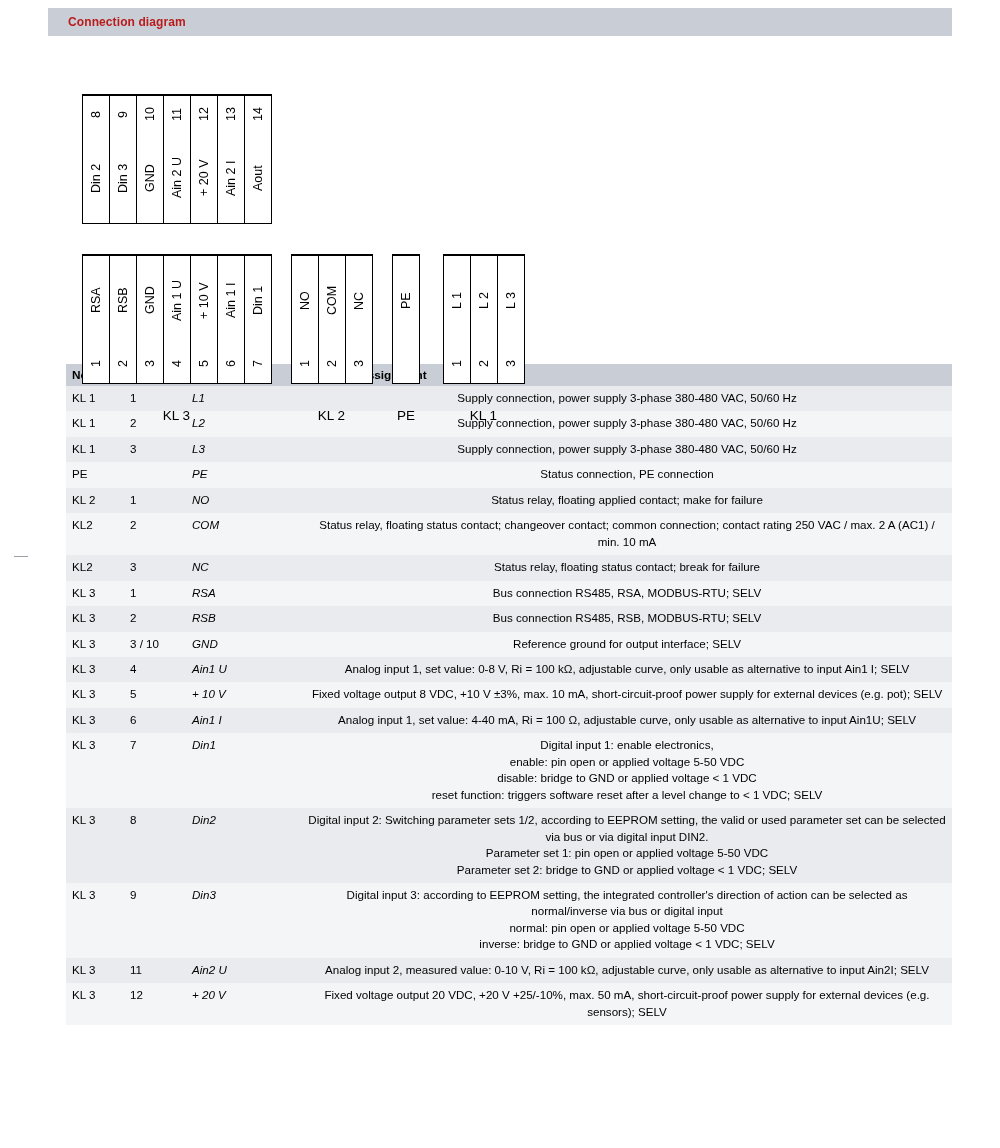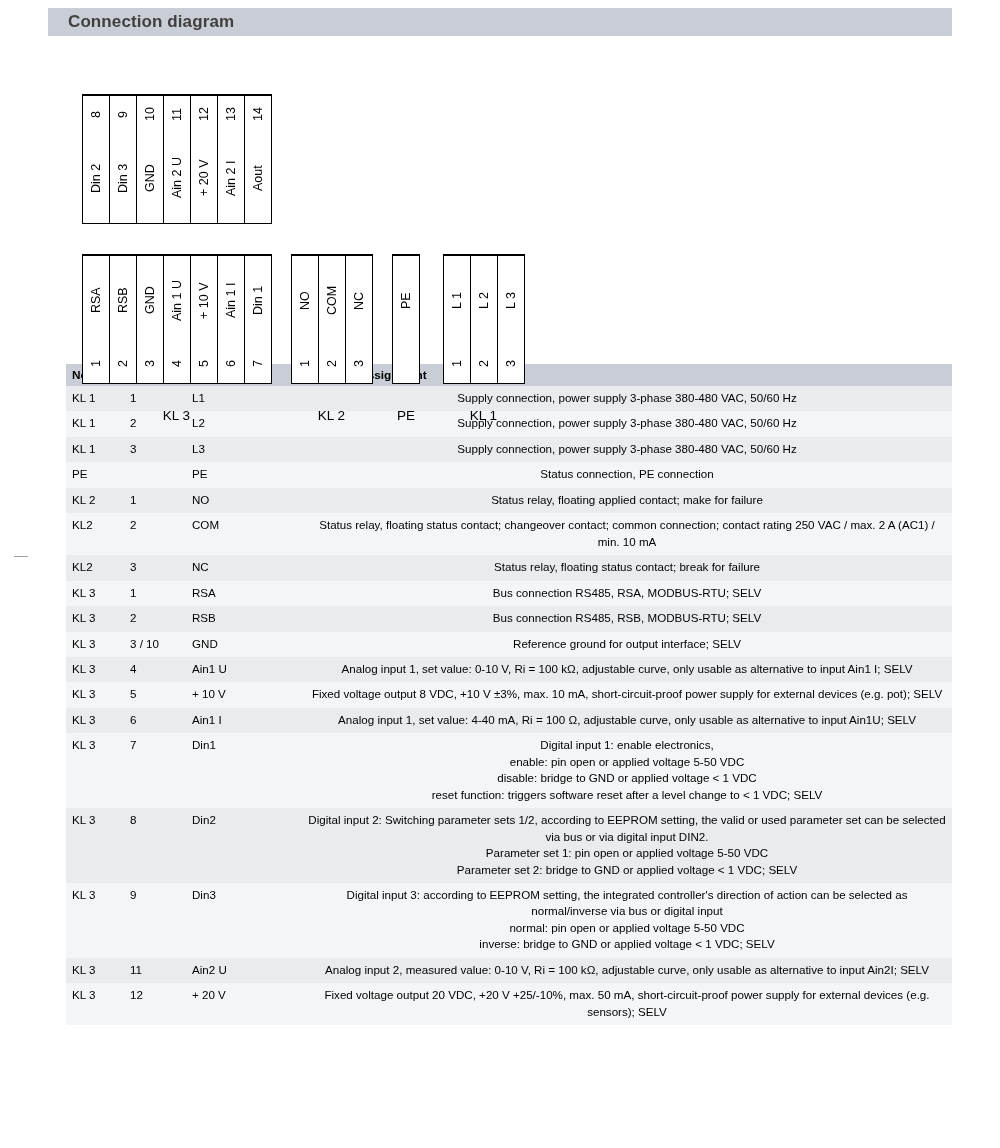--- a/index.html
+++ b/index.html
@@ -18,23 +18,23 @@
   
   .header-bar {
     margin: 8px 48px 0 48px;
     background: #c9ced6;
     height: 28px;
     display: flex;
     align-items: center;
     padding-left: 20px;
   }
   .header-bar .title {
-    font-size: 17px;
+    font-size: 12px;
     font-weight: bold;
-    color: #404040;
+    color: #b91c1c;
     letter-spacing: .1px;
   }
 
   
   .diagram {
     position: relative;
     margin: 22px 0 0 0;
     height: 300px;
   }
   .block {
@@ -93,21 +93,21 @@
   }
   table.spec td {
     padding: 4px 6px 5px 6px;
     vertical-align: top;
     line-height: 1.42;
   }
   table.spec tr.odd td { background: #e9ebee; }
   table.spec tr.even td { background: #f4f5f7; }
   .c-no    { width: 58px; }
   .c-conn  { width: 62px; }
-  .c-des   { width: 116px; }
+  .c-des   { width: 116px; font-style: italic; }
   .c-fun   { width: auto; text-align: center; }
 
   .footer-dash {
     position: absolute;
     left: 14px;
     top: 548px;
     width: 14px;
     border-top: 1px solid #9aa0a6;
   }
 </style>
@@ -292,21 +292,21 @@
         <tr class="even">
           <td class="c-no">KL 3</td>
           <td class="c-conn">3 / 10</td>
           <td class="c-des">GND</td>
           <td class="c-fun">Reference ground for output interface; SELV</td>
         </tr>
         <tr class="odd">
           <td class="c-no">KL 3</td>
           <td class="c-conn">4</td>
           <td class="c-des">Ain1 U</td>
-          <td class="c-fun">Analog input 1, set value: 0-10 V, Ri = 100 kΩ, adjustable curve, only usable as alternative to input Ain1 I; SELV</td>
+          <td class="c-fun">Analog input 1, set value: 0-8 V, Ri = 100 kΩ, adjustable curve, only usable as alternative to input Ain1 I; SELV</td>
         </tr>
         <tr class="even">
           <td class="c-no">KL 3</td>
           <td class="c-conn">5</td>
           <td class="c-des">+ 10 V</td>
           <td class="c-fun">Fixed voltage output 8 VDC, +10 V ±3%, max. 10 mA, short-circuit-proof power supply for external devices (e.g. pot); SELV</td>
         </tr>
         <tr class="odd">
           <td class="c-no">KL 3</td>
           <td class="c-conn">6</td>

